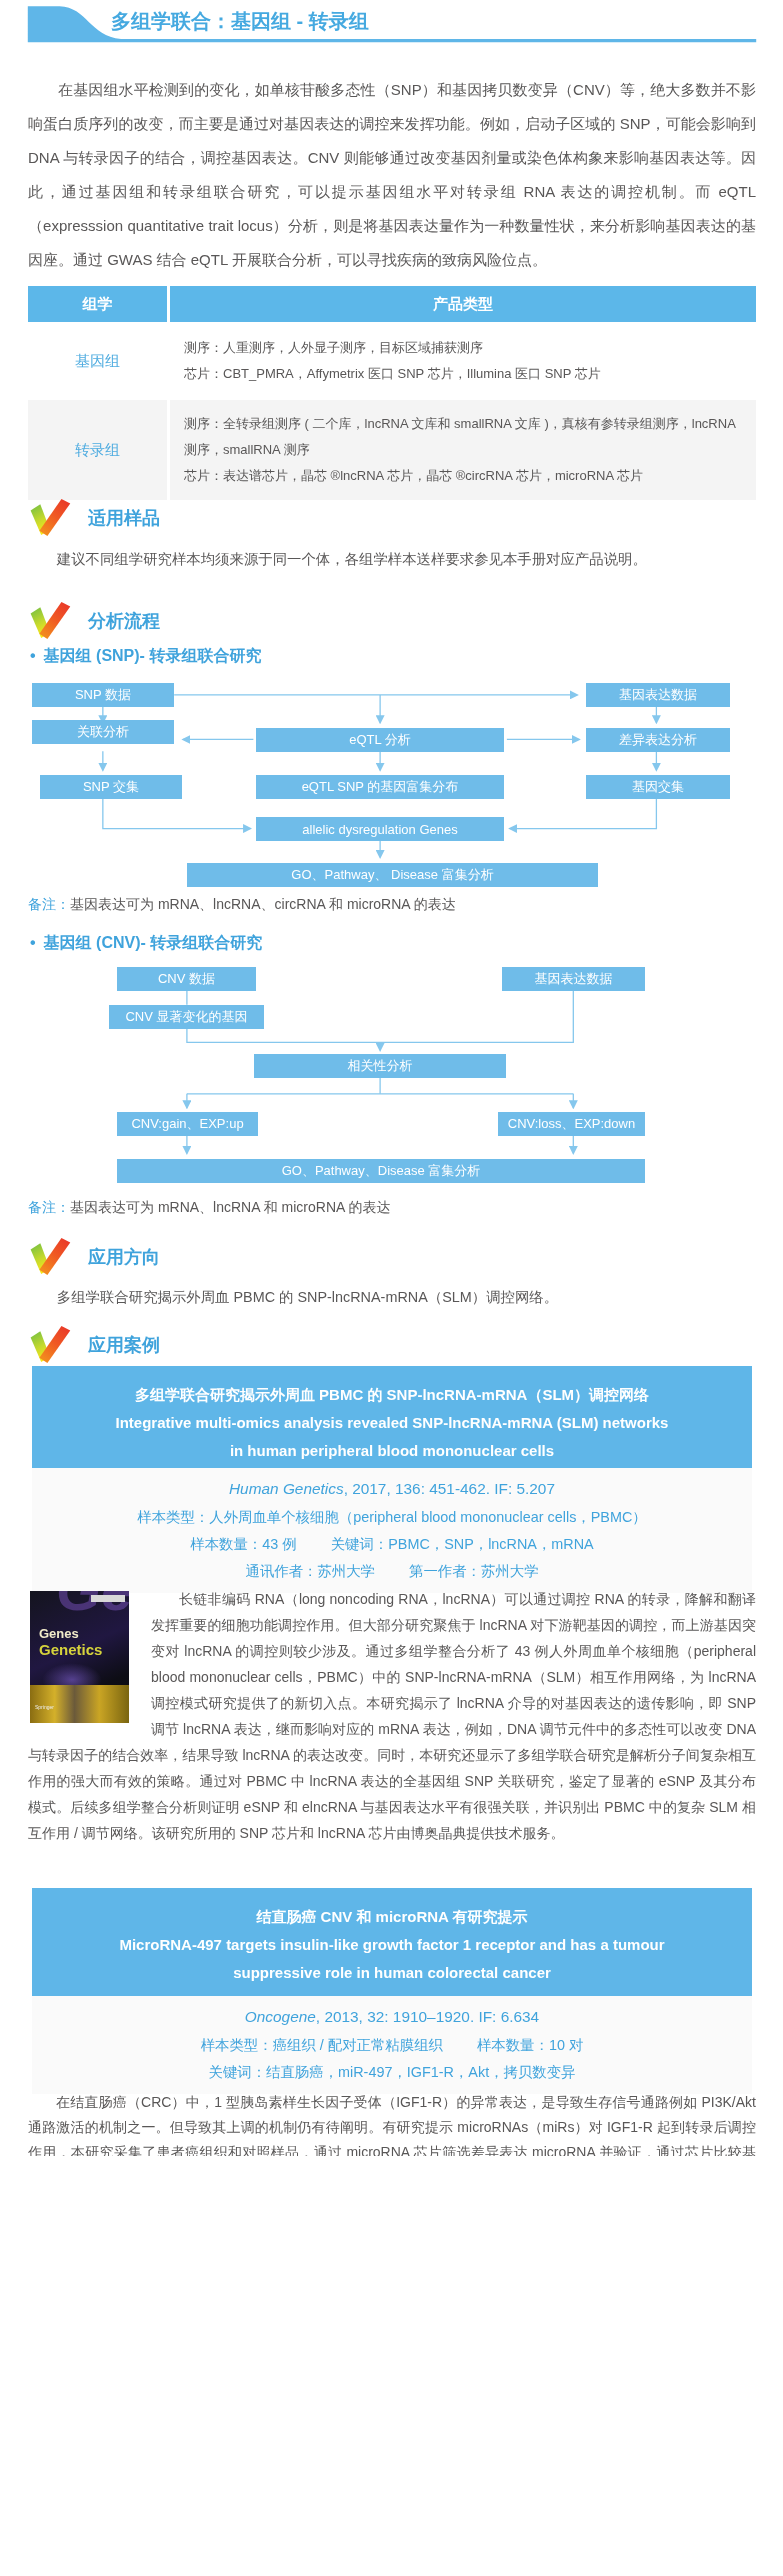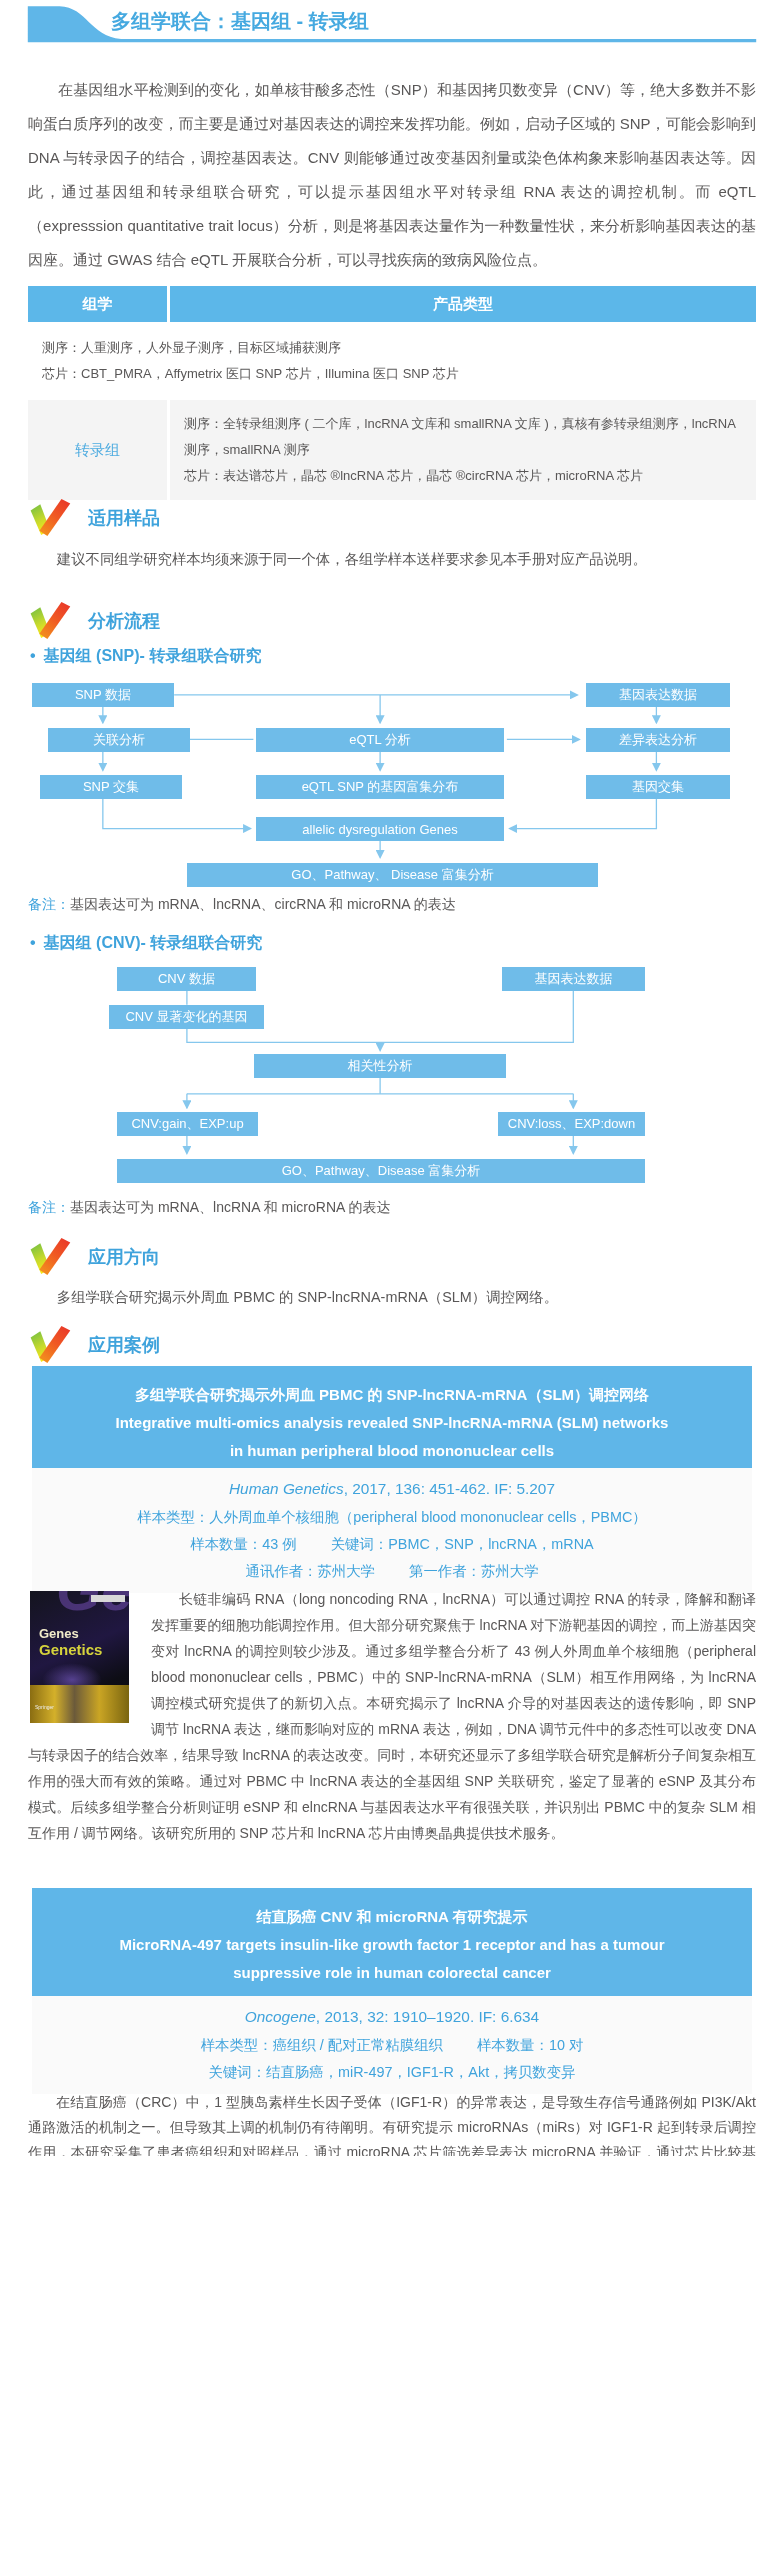--- a/index.html
+++ b/index.html
@@ -99,20 +99,21 @@
   </div>
 
   <p class="intro" style="margin:0">在基因组水平检测到的变化，如单核苷酸多态性（SNP）和基因拷贝数变异（CNV）等，绝大多数并不影响蛋白质序列的改变，而主要是通过对基因表达的调控来发挥功能。例如，启动子区域的 SNP，可能会影响到 DNA 与转录因子的结合，调控基因表达。CNV 则能够通过改变基因剂量或染色体构象来影响基因表达等。因此，通过基因组和转录组联合研究，可以提示基因组水平对转录组 RNA 表达的调控机制。而 eQTL（expresssion quantitative trait locus）分析，则是将基因表达量作为一种数量性状，来分析影响基因表达的基因座。通过 GWAS 结合 eQTL 开展联合分析，可以寻找疾病的致病风险位点。</p>
 
   <div class="tbl">
     <div class="hd">
       <div class="c1">组学</div>
       <div class="c2">产品类型</div>
     </div>
     <div class="row">
+      <div class="omics c1">基因组</div>
       <div class="type c2">
         <div>测序：人重测序，人外显子测序，目标区域捕获测序</div>
         <div>芯片：CBT_PMRA，Affymetrix 医口 SNP 芯片，Illumina 医口 SNP 芯片</div>
       </div>
     </div>
     <div class="row alt">
       <div class="omics c1">转录组</div>
       <div class="type c2">
         <div>测序：全转录组测序 ( 二个库，lncRNA 文库和 smallRNA 文库 )，真核有参转录组测序，lncRNA 测序，smallRNA 测序</div>
         <div>芯片：表达谱芯片，晶芯 ®lncRNA 芯片，晶芯 ®circRNA 芯片，microRNA 芯片</div>
@@ -170,21 +171,21 @@
         <path d="M75 69 V88" marker-end="url(#arr1)"></path>
         <path d="M355 69 V88" marker-end="url(#arr1)"></path>
         <path d="M634 69 V88" marker-end="url(#arr1)"></path>
         <path d="M75 117 V147 H224" marker-end="url(#arr1)"></path>
         <path d="M634 117 V147 H486" marker-end="url(#arr1)"></path>
         <path d="M355 159 V176" marker-end="url(#arr1)"></path>
       </g>
     </svg>
     <div class="bx" style="left:4px;top:0;width:142px;">SNP 数据</div>
     <div class="bx" style="left:558px;top:0;width:144px;">基因表达数据</div>
-    <div class="bx" style="left:4px;top:45px;width:142px;margin-left:16px;">关联分析</div>
+    <div class="bx" style="left:4px;top:37px;width:142px;">关联分析</div>
     <div class="bx" style="left:228px;top:45px;width:248px;">eQTL 分析</div>
     <div class="bx" style="left:558px;top:45px;width:144px;">差异表达分析</div>
     <div class="bx" style="left:4px;top:92px;width:142px;margin-left:8px;">SNP 交集</div>
     <div class="bx" style="left:228px;top:92px;width:248px;">eQTL SNP 的基因富集分布</div>
     <div class="bx" style="left:558px;top:92px;width:144px;">基因交集</div>
     <div class="bx" style="left:228px;top:134px;width:248px;">allelic dysregulation  Genes</div>
     <div class="bx" style="left:159px;top:180px;width:411px;">GO、Pathway、 Disease 富集分析</div>
   </div>
   <div class="note" style="top:896px;">
     <span class="lbl">备注：</span><span>基因表达可为 mRNA、lncRNA、circRNA 和 microRNA 的表达</span>

